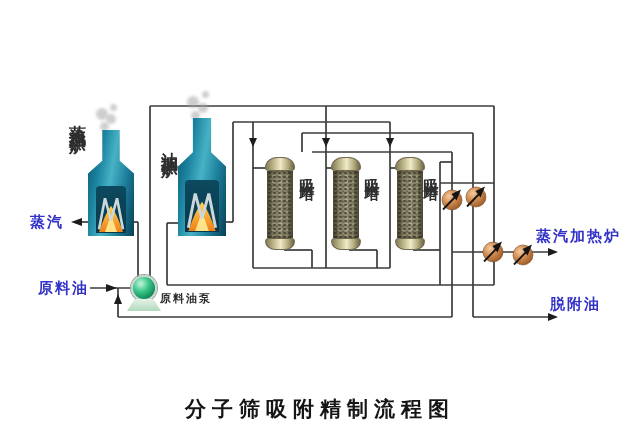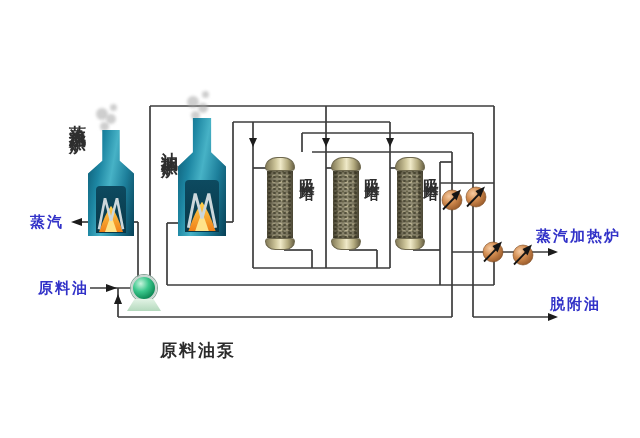--- a/index.html
+++ b/index.html
@@ -64,22 +64,22 @@
     clip-path:polygon(22% 0,78% 0,100% 100%,0 100%);
   }
   
   .valve{position:absolute;width:26px;height:26px;}
   
   .stream{
     position:absolute;font-size:15px;font-weight:bold;color:#3232c8;
     font-family:"DejaVu Serif","Liberation Serif",serif;letter-spacing:2px;white-space:nowrap;
   }
   .eq-label{
-    position:absolute;font-size:17px;font-weight:bold;color:#2b2b2b;
-    font-family:"DejaVu Serif","Liberation Serif",serif;letter-spacing:2px;white-space:nowrap;margin-top:48px;
+    position:absolute;font-size:11px;font-weight:bold;color:#2b2b2b;
+    font-family:"DejaVu Serif","Liberation Serif",serif;letter-spacing:2px;white-space:nowrap;
   }
   .title{
     position:absolute;left:0;width:640px;top:395px;text-align:center;
     font-family:"DejaVu Serif","Liberation Serif",serif;
     font-size:21px;font-weight:600;color:#151515;letter-spacing:6px;white-space:nowrap;
   }
 </style>
 </head>
 <body>
 
@@ -249,14 +249,15 @@
     <circle cx="13" cy="13" r="10" fill="url(#cop2)" stroke="#7c4a20" stroke-width="0.6"></circle>
     <line x1="4" y1="22.5" x2="18" y2="8" stroke="#141414" stroke-width="1.8"></line>
     <polygon points="22,2.5 12.5,7 17.5,13.5" fill="#141414"></polygon>
   </svg>
 
   <div class="stream" style="left:30px;top:213px;font-family:Liberation Serif, serif;">蒸汽</div>
   <div class="stream" style="left:38px;top:279px;">原料油</div>
   <div class="stream" style="left:536px;top:227px;">蒸汽加热炉</div>
   <div class="stream" style="left:550px;top:295px;">脱附油</div>
 
+  <div class="title">分子筛吸附精制流程图</div>
 
 </div>
 
 </body></html>

